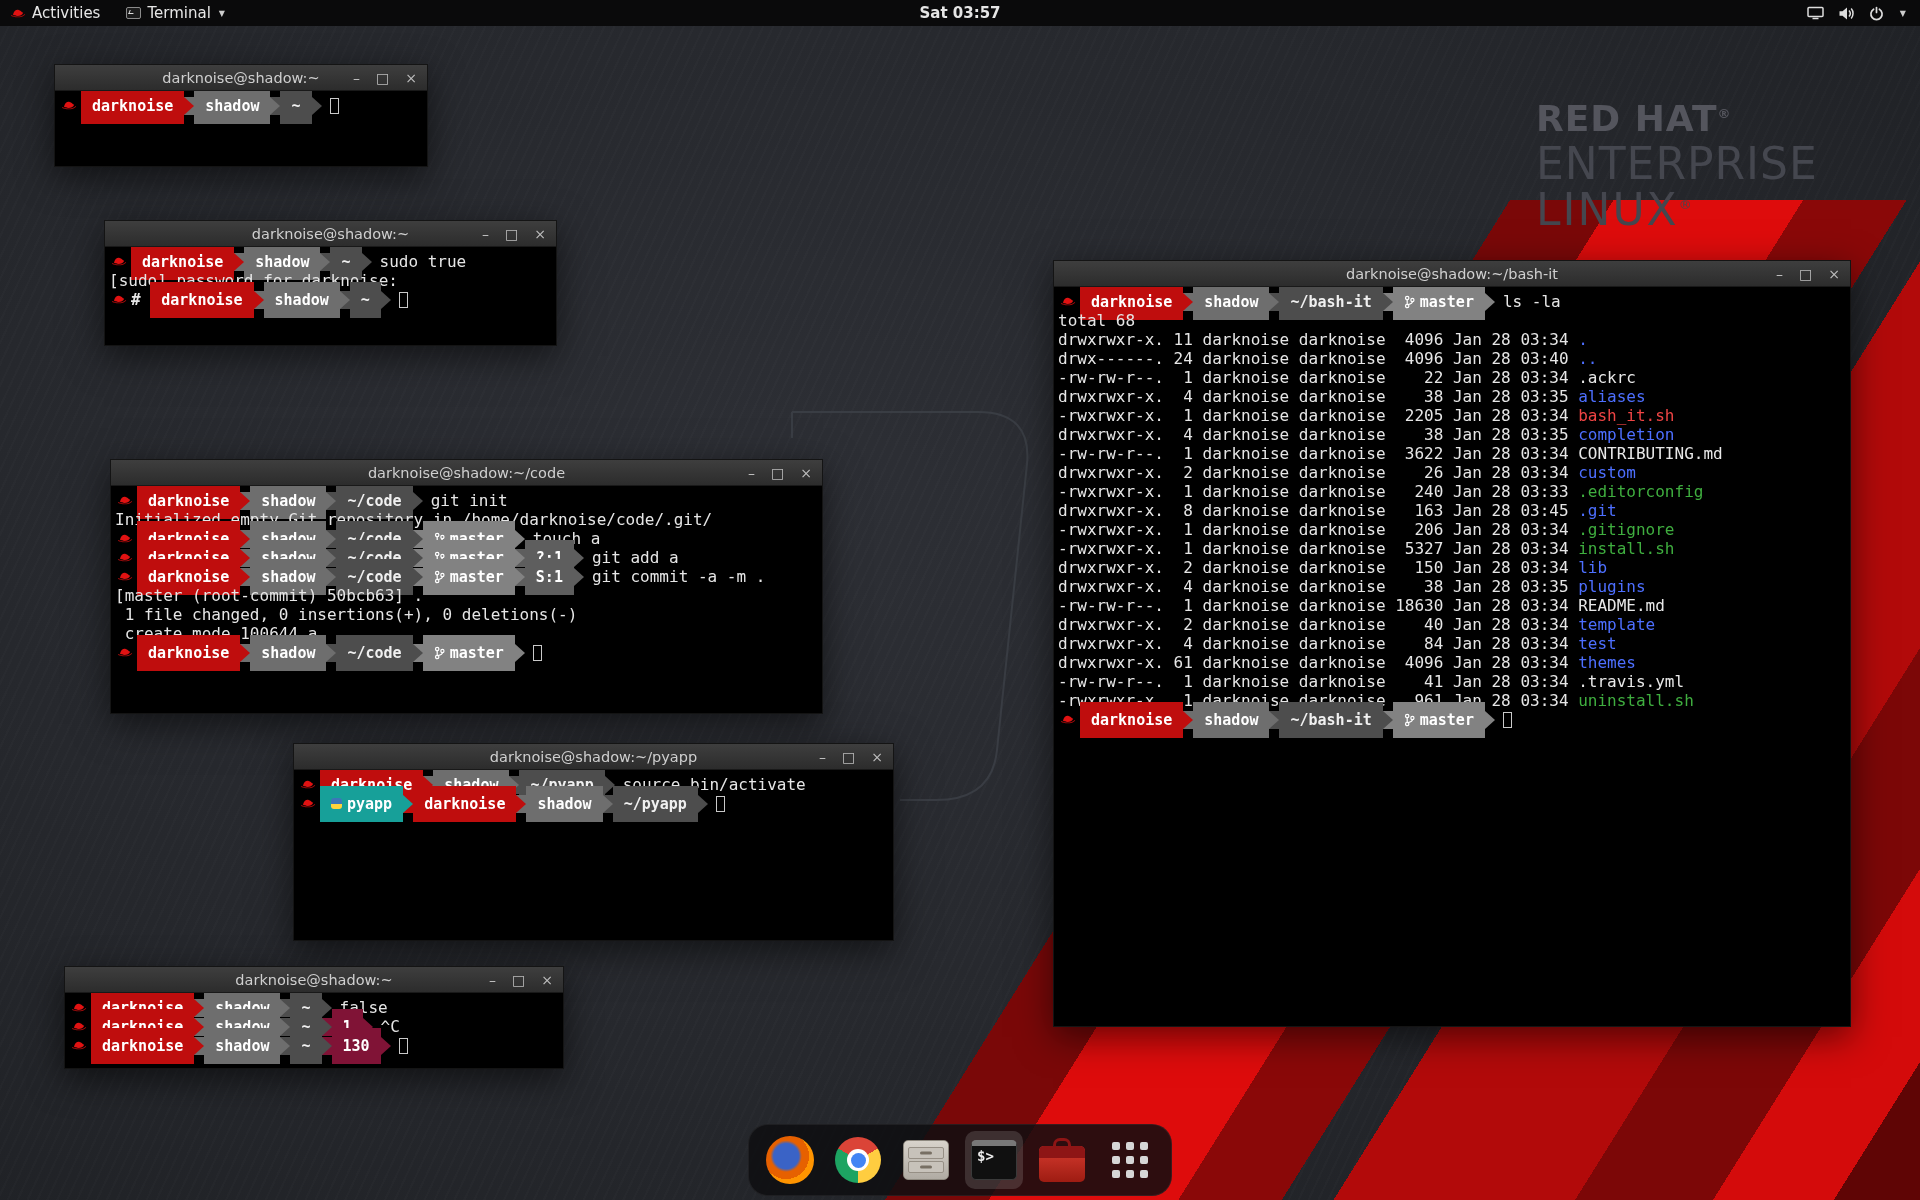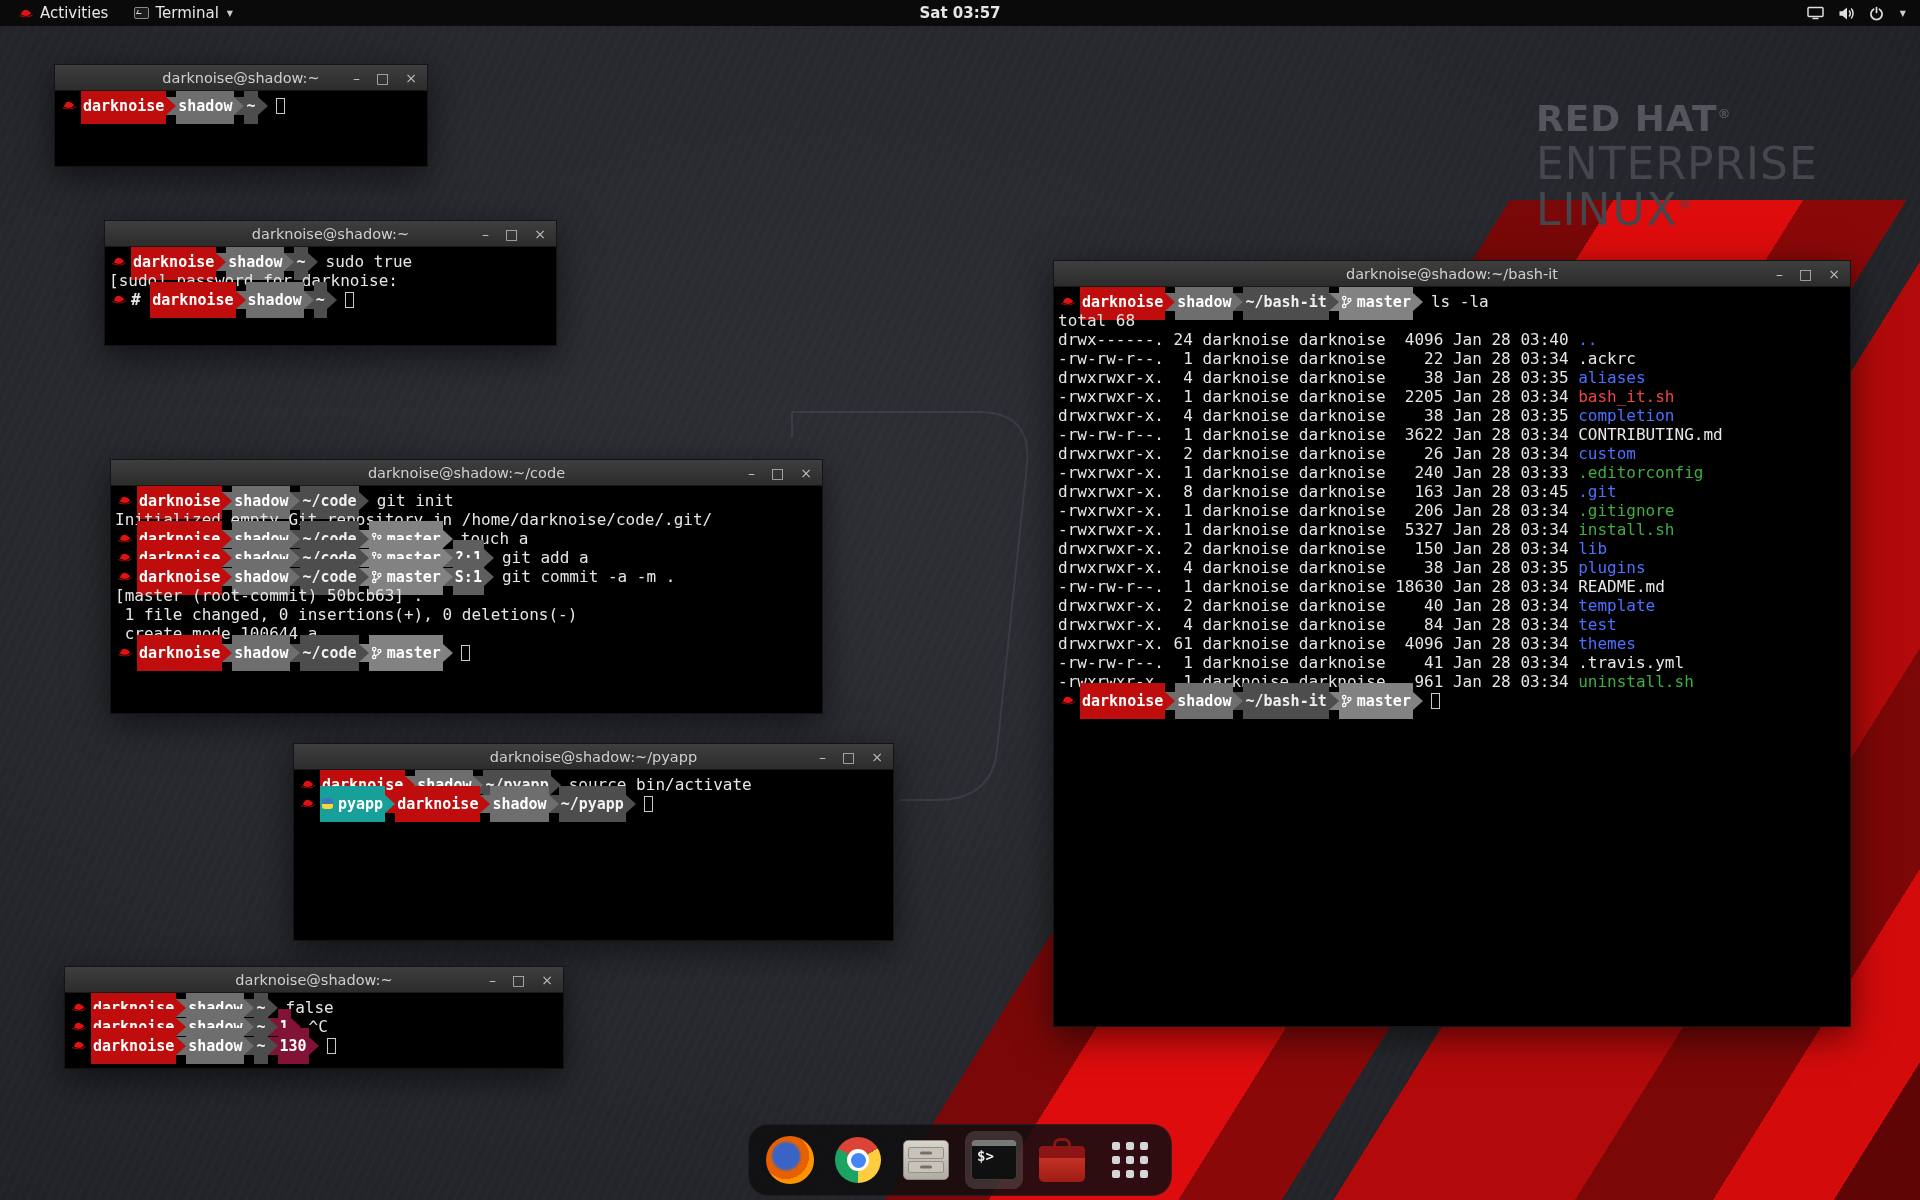--- a/index.html
+++ b/index.html
@@ -18,21 +18,21 @@
   
   .watermark{position:absolute;left:1536px;top:100px;color:#45474f;line-height:1.05}
   .wm-brand{font-size:36px;font-weight:bold;letter-spacing:1px;color:#54555d}
   .wm-brand sup,.wm-l3 sup{font-size:13px;vertical-align:super}
   .wm-l2{font-size:44px;letter-spacing:1px;margin-top:3px}
   .wm-l3{font-size:44px;letter-spacing:2px}
 
   
   .topbar{position:absolute;left:0;top:0;width:1920px;height:26px;background:#0a0a0b;
     display:flex;align-items:center;color:#e6e6e6;font-size:15px;z-index:50}
-  .tb-left{display:flex;align-items:center;gap:6px;padding-left:8px}
+  .tb-left{display:flex;align-items:center;gap:6px;padding-left:0}
   .tb-item{display:flex;align-items:center;gap:6px;padding:0 10px;height:26px;cursor:pointer}
   .caret{font-size:8px;color:#cdcdcd;margin-left:2px}
   .tb-clock{position:absolute;left:0;right:0;text-align:center;font-weight:bold;pointer-events:none}
   .tb-right{position:absolute;right:0;top:0;height:26px;display:flex;align-items:center;gap:14px;padding:0 14px}
   .term-sm{width:15px;height:12px;background:#1c1c1c;border:1px solid #8b8b8b;border-radius:2px;position:relative}
   .term-sm::after{content:"";position:absolute;left:2px;top:2px;width:4px;height:3px;border-left:1px solid #ddd;border-bottom:1px solid #ddd;transform:skewX(-20deg)}
 
   
   #windows-layer{position:absolute;inset:0}
   .window{position:absolute;background:#000;border:1px solid #141414;box-shadow:0 10px 34px rgba(0,0,0,.55);
@@ -46,21 +46,21 @@
   .titlebar{flex:0 0 26px;background:linear-gradient(#3e3e3e,#2c2c2c);border-bottom:1px solid #191919;
     position:relative;display:flex;align-items:center;justify-content:center}
   .title{font-size:14.5px;color:#cfcfcf}
   .winbtns{position:absolute;right:10px;top:0;height:26px;display:flex;gap:16px;align-items:center}
   .winbtn{color:#bdbdbd;font-size:14px;line-height:26px;cursor:pointer}
   .term{flex:1;overflow:hidden;padding:5px 3px 0 4px;font-family:"DejaVu Sans Mono",monospace;
     font-size:16px;color:#e6e6e6}
   .line{display:flex;align-items:center;height:19px;white-space:pre}
   .hat{display:flex;align-items:center;margin:0 4px 0 2px}
   .prefix{font-weight:bold}
-  .seg{display:flex;align-items:center;height:36px;padding:0 2px;gap:5px;font-weight:bold;font-size:15px}
+  .seg{display:flex;align-items:center;height:36px;padding:0 11px;gap:5px;font-weight:bold;font-size:15px}
   .seg-ico{display:flex;align-items:center}
   .sep{width:0;height:0;border-top:9.5px solid transparent;border-bottom:9.5px solid transparent;border-left:10px solid}
   .cmd{padding-left:8px}
   .cursor{display:inline-block;width:9px;height:16px;border:1px solid #c9c9c9;margin-left:8px}
   .py-ico{display:inline-block;width:11px;height:11px;border-radius:3px;
     background:linear-gradient(180deg,#3b77b8 0 50%,#ffd43b 50% 100%)}
 
   
   .dock{position:absolute;left:50%;bottom:4px;transform:translateX(-50%);display:flex;align-items:center;gap:10px;
     padding:6px 12px;background:rgba(14,14,17,0.85);border:1px solid rgba(255,255,255,0.06);border-radius:20px;z-index:40}
@@ -257,20 +257,21 @@
           <div class="line"><span class="hat"><svg width="16" height="13" viewBox="0 0 16 12">
                 <path d="M3 7.2 C3.6 3.8 6 1.8 8.6 2.4 C10.8 2.9 11.4 4.5 13.2 5.2 C12.2 7.3 10.1 8.4 7.6 8.4 C5.7 8.4 4.1 8 3 7.2 Z" fill="#e11212"></path>
                 <path d="M1.4 7.6 C4 9.4 11.6 9.8 14.6 6.4 L15.2 7 C12.8 10.6 4.4 10.4 0.9 8.3 Z" fill="#a80b0b"></path>
               </svg></span><span class="seg" style="background: rgb(191, 13, 13); color: rgb(255, 255, 255);"><span>darknoise</span></span><span class="sep" style="border-left-color: rgb(191, 13, 13); background: rgb(110, 110, 110);"></span><span class="seg" style="background: rgb(110, 110, 110); color: rgb(255, 255, 255);"><span>shadow</span></span><span class="sep" style="border-left-color: rgb(110, 110, 110); background: rgb(77, 77, 77);"></span><span class="seg" style="background: rgb(77, 77, 77); color: rgb(240, 240, 240);"><span>~/bash-it</span></span><span class="sep" style="border-left-color: rgb(77, 77, 77); background: rgb(130, 130, 130);"></span><span class="seg" style="background: rgb(130, 130, 130); color: rgb(255, 255, 255);"><span class="seg-ico"><svg width="11" height="14" viewBox="0 0 11 14">
                   <circle cx="3.2" cy="3" r="1.7" fill="none" stroke="currentColor" stroke-width="1.2"></circle>
                   <circle cx="3.2" cy="11" r="1.7" fill="none" stroke="currentColor" stroke-width="1.2"></circle>
                   <circle cx="8.4" cy="5" r="1.6" fill="none" stroke="currentColor" stroke-width="1.2"></circle>
                   <path d="M3.2 4.8 V9.2 M8.4 6.6 C8.4 9 5.4 9.4 3.6 9.8" fill="none" stroke="currentColor" stroke-width="1.2"></path>
                 </svg></span><span>master</span></span><span class="sep" style="border-left-color: rgb(130, 130, 130); background: transparent;"></span><span class="cmd">ls -la</span></div>
           <div class="line"><span class="tspan">total 68</span></div>
+          <div class="line"><span class="tspan">drwxrwxr-x. 11 darknoise darknoise  4096 Jan 28 03:34 </span><span class="tspan" style="color: rgb(77, 111, 255);">.</span></div>
           <div class="line"><span class="tspan">drwx------. 24 darknoise darknoise  4096 Jan 28 03:40 </span><span class="tspan" style="color: rgb(77, 111, 255);">..</span></div>
           <div class="line"><span class="tspan">-rw-rw-r--.  1 darknoise darknoise    22 Jan 28 03:34 </span><span class="tspan" style="color: rgb(232, 232, 232);">.ackrc</span></div>
           <div class="line"><span class="tspan">drwxrwxr-x.  4 darknoise darknoise    38 Jan 28 03:35 </span><span class="tspan" style="color: rgb(77, 111, 255);">aliases</span></div>
           <div class="line"><span class="tspan">-rwxrwxr-x.  1 darknoise darknoise  2205 Jan 28 03:34 </span><span class="tspan" style="color: #ef4444;">bash_it.sh</span></div>
           <div class="line"><span class="tspan">drwxrwxr-x.  4 darknoise darknoise    38 Jan 28 03:35 </span><span class="tspan" style="color: rgb(77, 111, 255);">completion</span></div>
           <div class="line"><span class="tspan">-rw-rw-r--.  1 darknoise darknoise  3622 Jan 28 03:34 </span><span class="tspan" style="color: rgb(232, 232, 232);">CONTRIBUTING.md</span></div>
           <div class="line"><span class="tspan">drwxrwxr-x.  2 darknoise darknoise    26 Jan 28 03:34 </span><span class="tspan" style="color: rgb(77, 111, 255);">custom</span></div>
           <div class="line"><span class="tspan">-rwxrwxr-x.  1 darknoise darknoise   240 Jan 28 03:33 </span><span class="tspan" style="color: rgb(63, 174, 63);">.editorconfig</span></div>
           <div class="line"><span class="tspan">drwxrwxr-x.  8 darknoise darknoise   163 Jan 28 03:45 </span><span class="tspan" style="color: rgb(77, 111, 255);">.git</span></div>
           <div class="line"><span class="tspan">-rwxrwxr-x.  1 darknoise darknoise   206 Jan 28 03:34 </span><span class="tspan" style="color: rgb(63, 174, 63);">.gitignore</span></div>

